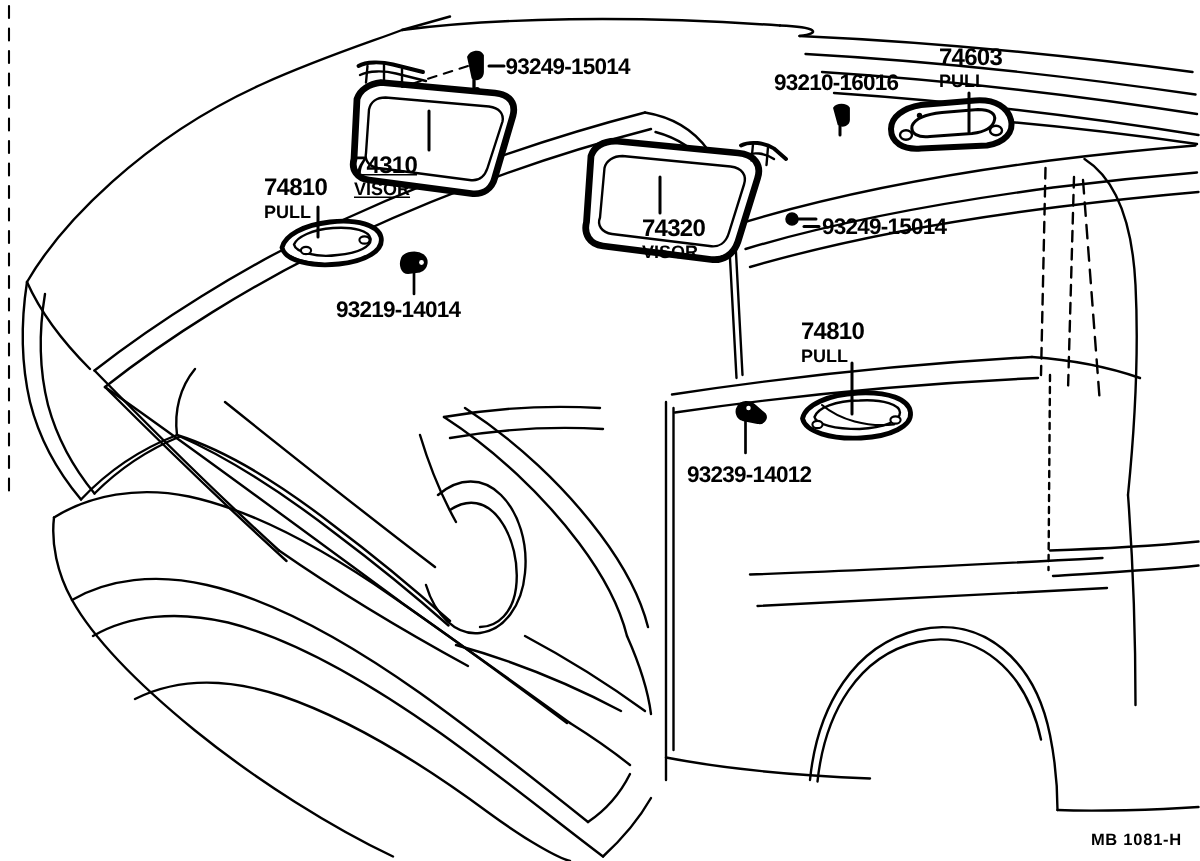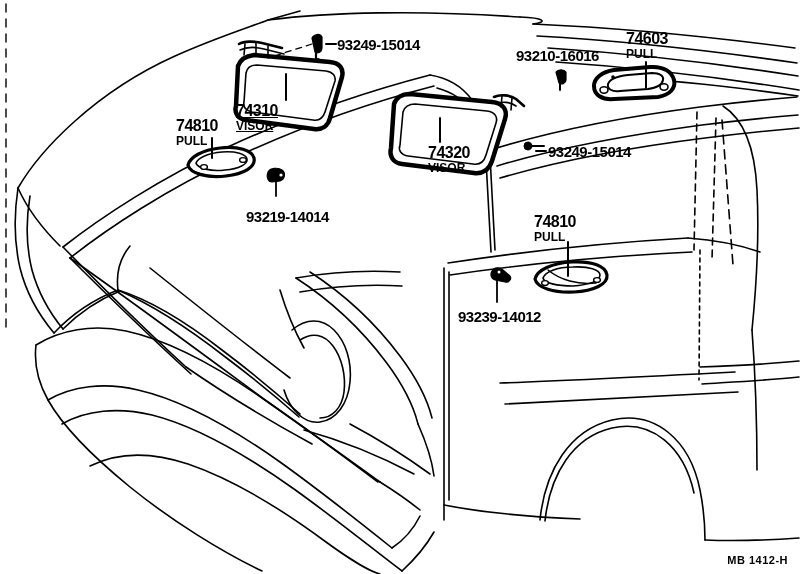--- a/index.html
+++ b/index.html
@@ -280,19 +280,19 @@
     <span class="pn">74810</span>
     <span class="sub">PULL</span>
   </div>
 
   <div class="lbl ref" style="left:337px; top:37px;">93249-15014</div>
 
   <div class="lbl ref" style="left:548px; top:144px;">93249-15014</div>
 
   <div class="lbl ref" style="left:516px; top:48px;">93210-16016</div>
 
-  <div class="lbl ref" style="left:246px; top:199px;margin-top:10px;">93219-14014</div>
+  <div class="lbl ref" style="left:224px; top:199px;">93219-14014</div>
 
   <div class="lbl ref" style="left:458px; top:309px;text-align:center;">93239-14012</div>
 
-  <div class="wm">MB 1412-H</div>
+  <div class="wm">MB 1081-H</div>
 
 </div>
 
 </body></html>

